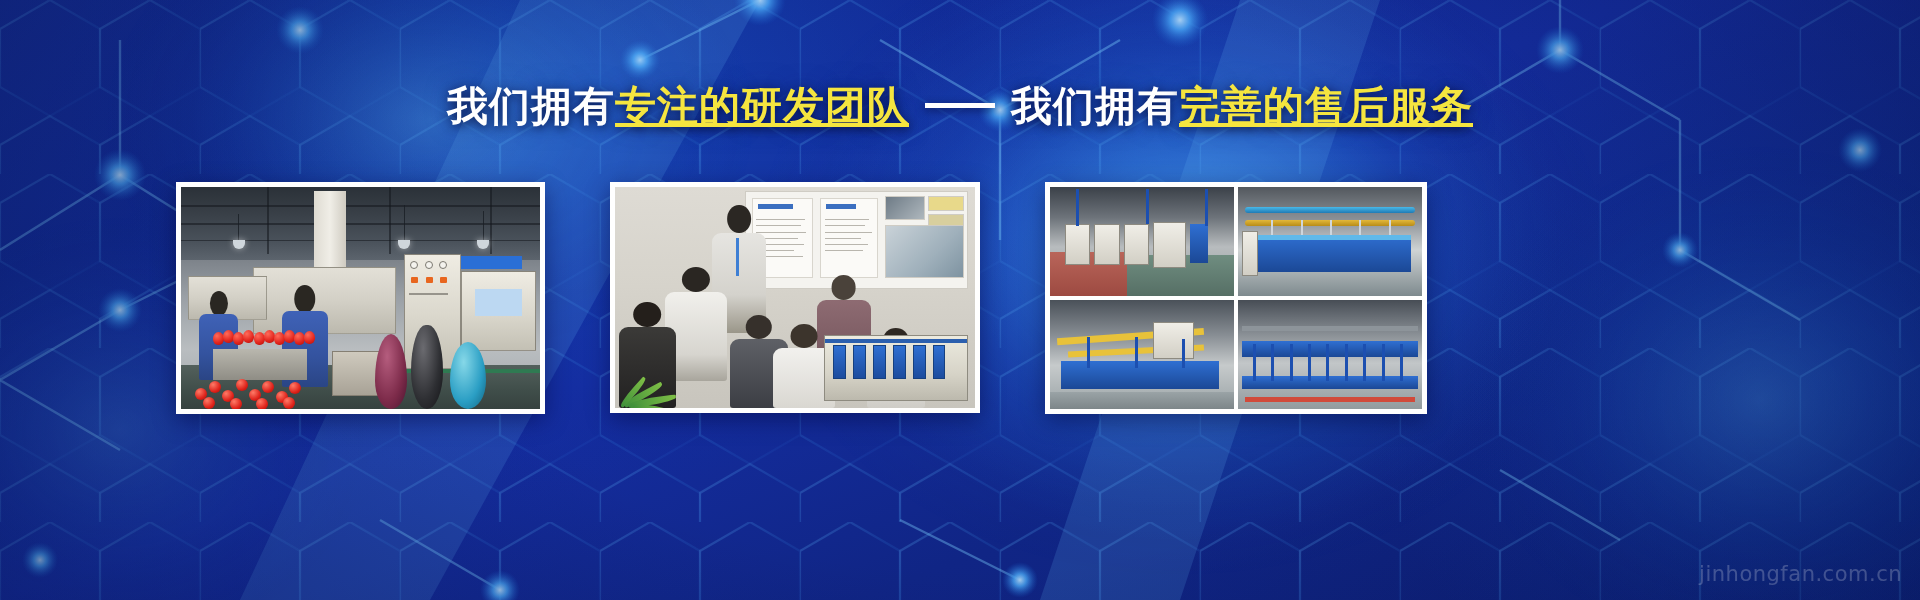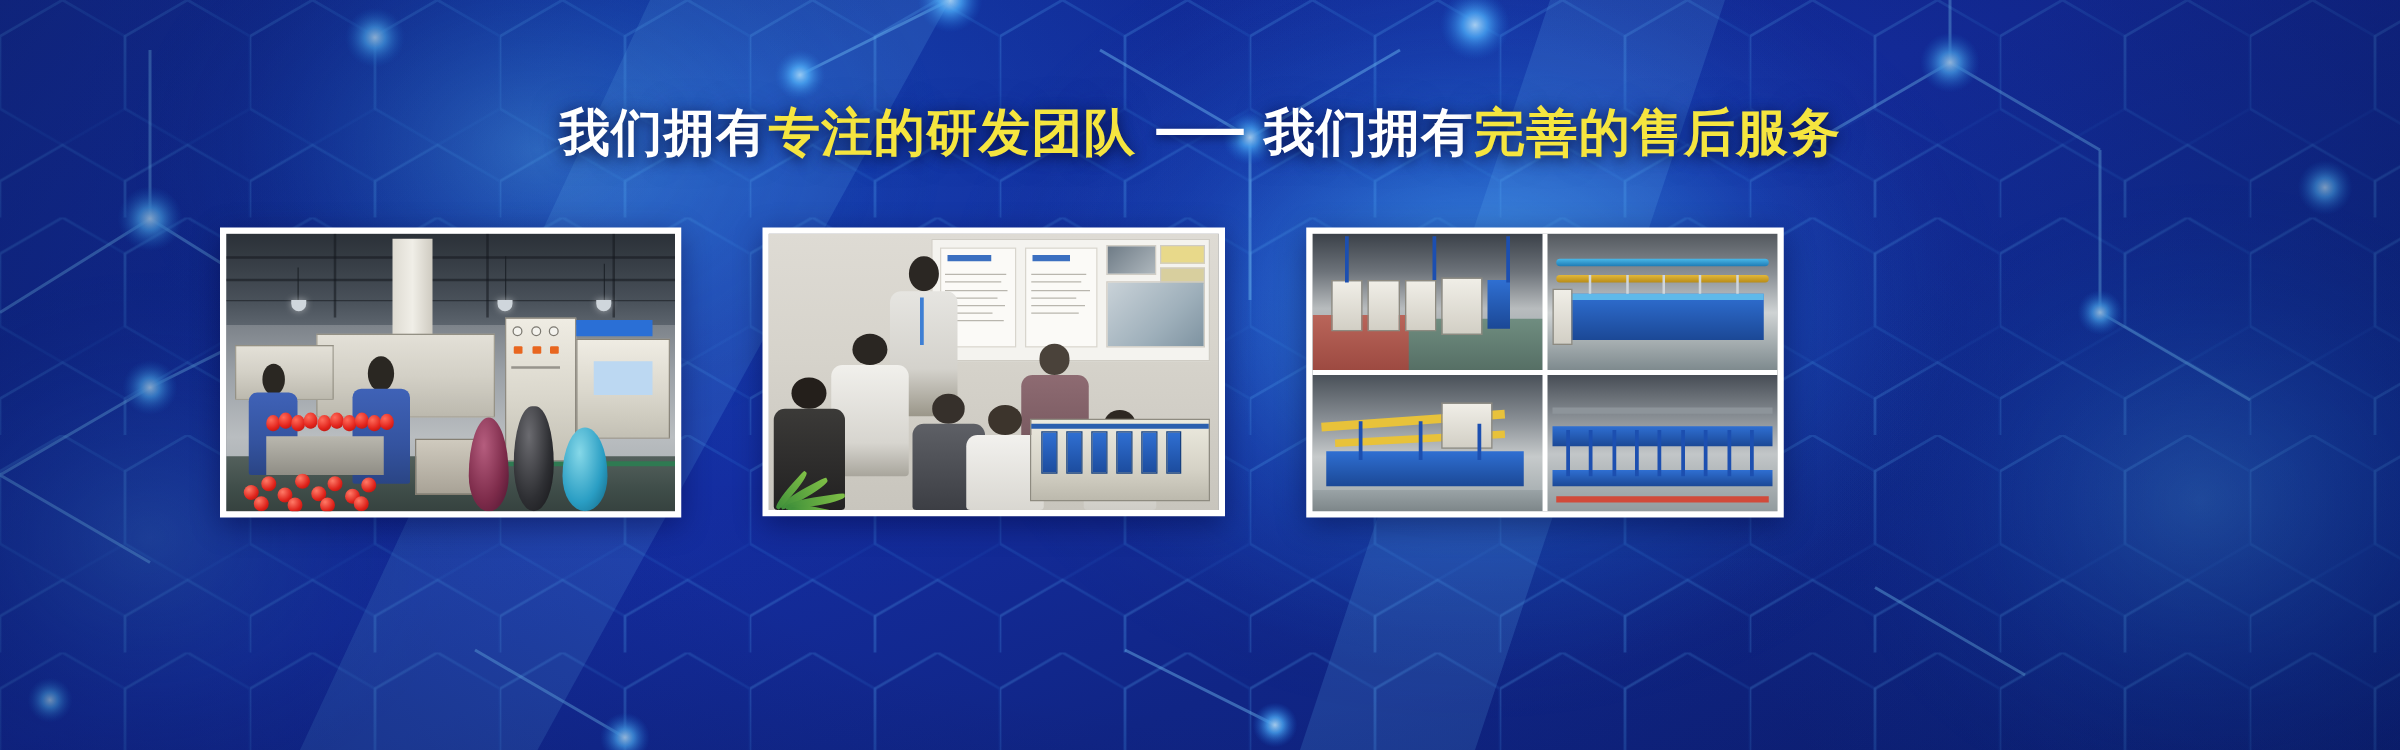--- a/index.html
+++ b/index.html
@@ -29,21 +29,21 @@
   
   .headline {
     position:absolute; left:0; right:0; top:84px;
     text-align:center;
     font-size:41px; font-weight:700; line-height:1.12;
     letter-spacing:1px;
     white-space:nowrap;
     text-shadow:0 2px 10px rgba(0,0,30,0.65), 0 0 22px rgba(10,30,120,0.55);
   }
   .headline .w { color:#ffffff; }
-  .headline .y { color:#f5e53f; }
+  .headline .y { color:#f5e53f;text-decoration:underline; }
   .headline .dash {
     display:inline-block; vertical-align:middle;
     width:70px; height:5px; background:#ffffff; margin:0 16px 8px 16px;
     box-shadow:0 2px 8px rgba(0,0,40,0.6);
   }
 
   
   .panels { position:absolute; left:0; top:182px; width:1920px; height:232px; }
   .panel {
     position:absolute; top:0; background:#ffffff; padding:5px;
@@ -461,14 +461,15 @@
             <div style="position:absolute;left:2%;top:24%;width:96%;height:5px;background:#8d949a"></div>
             <div class="p3-beam" style="left:4%;bottom:6%;width:92%;height:5px;background:#d14a3a"></div>
           </div>
 
         </div>
       </div>
     </div>
 
   </div>
 
+  <div class="watermark">jinhongfan.com.cn</div>
 
 </div>
 
 </body></html>

